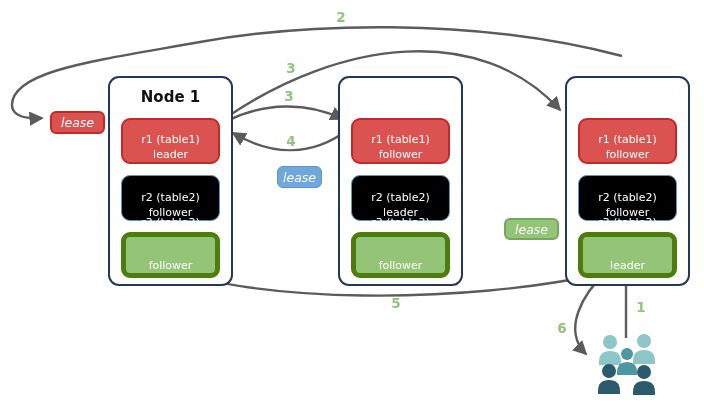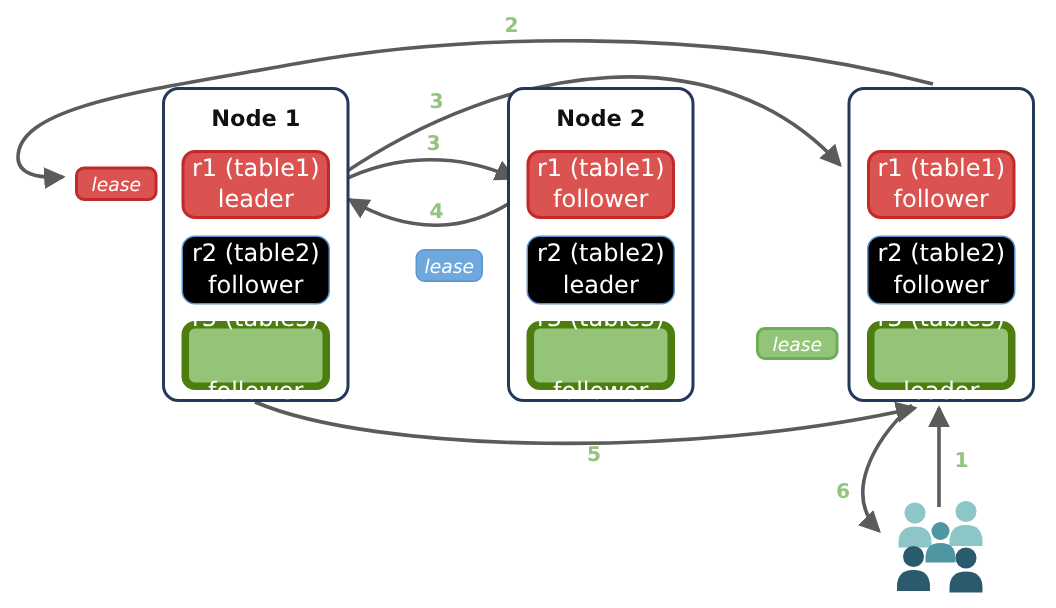--- a/index.html
+++ b/index.html
@@ -2,31 +2,31 @@
 <html><head>
 <meta charset="utf-8">
 <style>
   html,body{margin:0;padding:0;background:#ffffff;}
   .canvas{
     position:relative;width:704px;height:405px;background:#ffffff;overflow:hidden;
     font-family:"DejaVu Sans",sans-serif;
   }
   .layer{position:absolute;left:0;top:0;z-index:1;}
   .node{
-    position:absolute;top:58px;width:125px;height:210px;background:#ffffff;
+    position:absolute;top:76px;width:125px;height:210px;background:#ffffff;
     border:2px solid #24385C;border-radius:11px;box-sizing:border-box;z-index:2;
   }
   .node-title{
     position:absolute;left:0;top:10px;width:100%;text-align:center;
     font-size:15px;font-weight:bold;color:#111111;
   }
   .rep{
     position:absolute;left:11px;width:99px;height:46px;border-radius:9px;
-    display:flex;flex-direction:column;align-items:center;justify-content:center;
-    color:#ffffff;font-size:16px;line-height:1.3;text-align:center;box-sizing:border-box;
+    display:flex;flex-direction:column;align-items:center;justify-content:flex-end;
+    color:#ffffff;font-size:11px;line-height:1.3;text-align:center;box-sizing:border-box;
   }
   .rep-1{top:40px}.rep-2{top:97px}.rep-3{top:154px}
   .rep-red{background:#DB5350;border:2px solid #C02A2A;}
   .rep-blue{background:#000000;border:1px solid #5B94CE;}
   .rep-green{background:#93C478;border:5px solid #4d7c0f;gap:28px;}
   .lease{
     position:absolute;border-radius:6px;color:#ffffff;font-size:12.5px;
     display:flex;align-items:center;justify-content:center;box-sizing:border-box;z-index:3;font-style:italic;
   }
   .lease-red{left:50px;top:111px;width:55px;height:23px;background:#DB5350;border:2px solid #C02A2A;}
@@ -92,21 +92,20 @@
       <span>r2 (table2)</span>
       <span>follower</span>
     </div>
     <div class="rep rep-3 rep-green">
       <span>r3 (table3)</span>
       <span>follower</span>
     </div>
   </div>
 
   <div class="node" style="left:338px">
-    <div class="node-title">Node 2</div>
     <div class="rep rep-1 rep-red">
       <span>r1 (table1)</span>
       <span>follower</span>
     </div>
     <div class="rep rep-2 rep-blue">
       <span>r2 (table2)</span>
       <span>leader</span>
     </div>
     <div class="rep rep-3 rep-green">
       <span>r3 (table3)</span>

